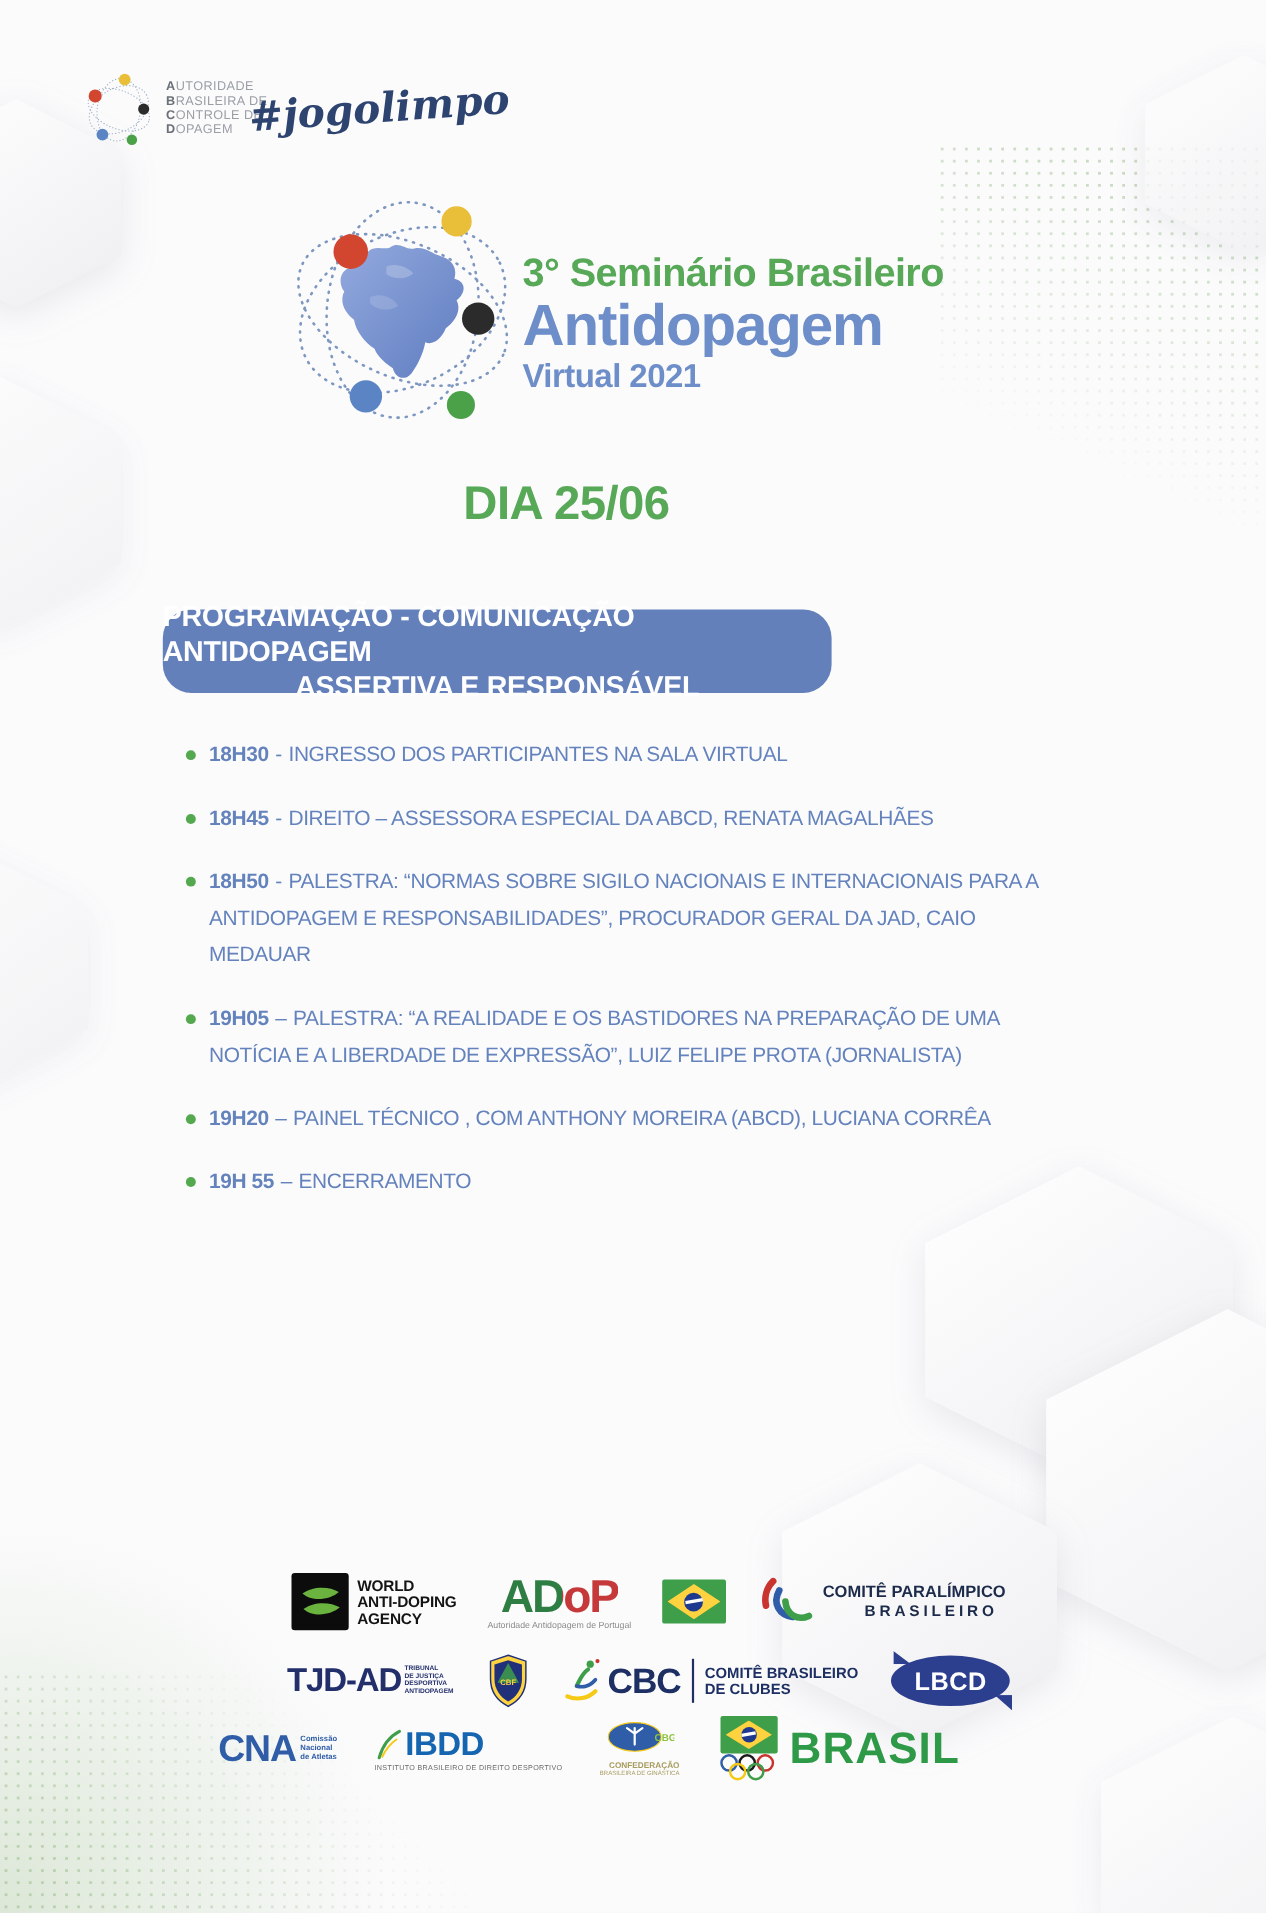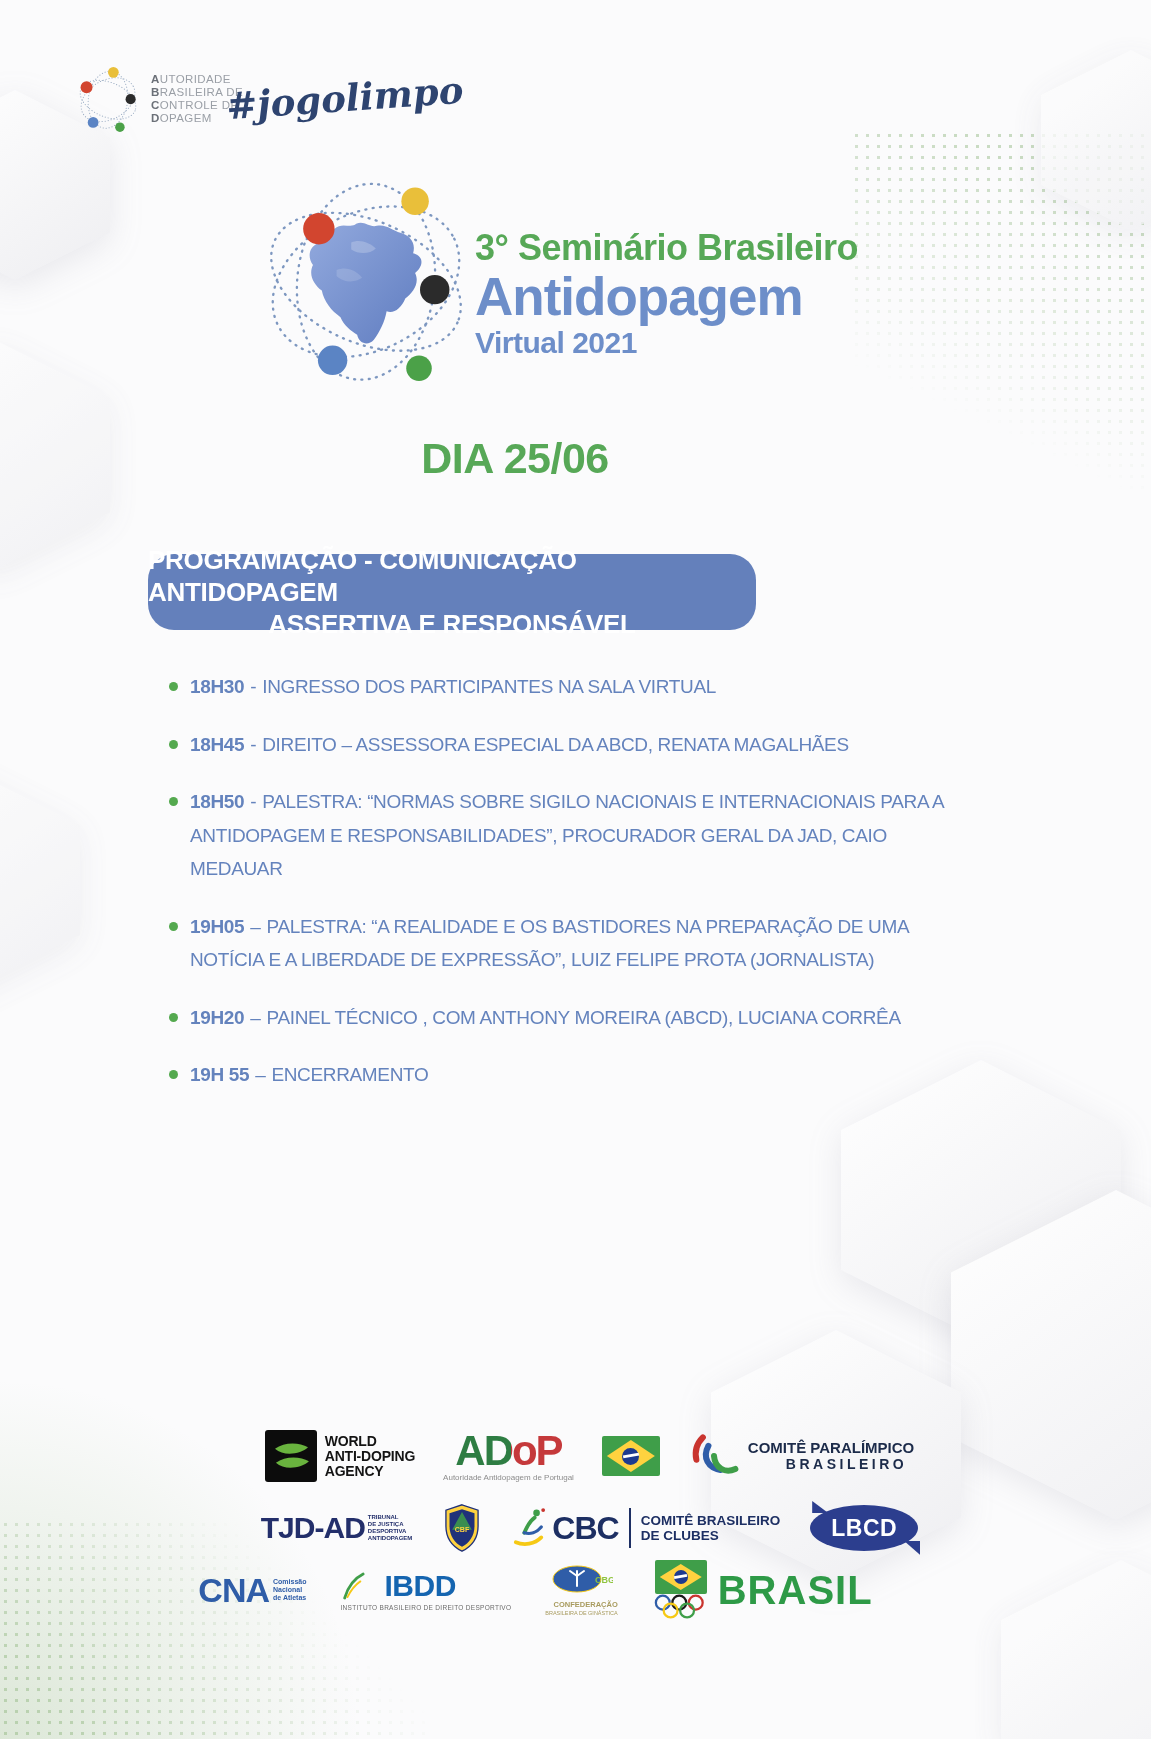--- a/index.html
+++ b/index.html
@@ -74,21 +74,21 @@
     display:flex;align-items:center;justify-content:center;color:#fff;font-weight:bold;
     font-size:23px;letter-spacing:.5px;}
   .lbcd::before{content:"";position:absolute;right:-2px;bottom:-4px;width:16px;height:14px;
     background:#2c3e8e;clip-path:polygon(0 0,100% 0,100% 100%);}
   .lbcd::after{content:"";position:absolute;left:2px;top:-4px;width:16px;height:12px;
     background:#2c3e8e;clip-path:polygon(0 0,100% 100%,0 100%);}
   .cna-name{font-size:34px;font-weight:800;color:#2f5da8;letter-spacing:-1px;}
   .cna-sub{font-size:7px;font-weight:bold;color:#2f5da8;line-height:8px;margin-left:4px;}
   .ibdd{flex-direction:column;align-items:flex-start;}
   .ibdd-top{display:flex;align-items:center;}
-  .ibdd-name{font-size:30px;font-weight:800;color:#1565b0;letter-spacing:-.5px;margin-left:20px;}
+  .ibdd-name{font-size:30px;font-weight:800;color:#1565b0;letter-spacing:-.5px;margin-left:4px;}
   .ibdd-sub{font-size:6.5px;color:#6b6b6b;letter-spacing:.3px;margin-top:1px;}
   .cbg{flex-direction:column;align-items:center;}
   .cbg-sub{font-size:7.5px;color:#a89b5e;font-weight:bold;line-height:8px;text-align:right;margin-top:3px;}
   .cbg-sub .s2{font-size:5.5px;font-weight:normal;}
   .cob-left{display:flex;flex-direction:column;align-items:center;margin-right:8px;}
   .cob-name{font-size:40px;font-weight:800;color:#2e9a47;letter-spacing:1px;}
 </style>
 </head>
 <body>
 

